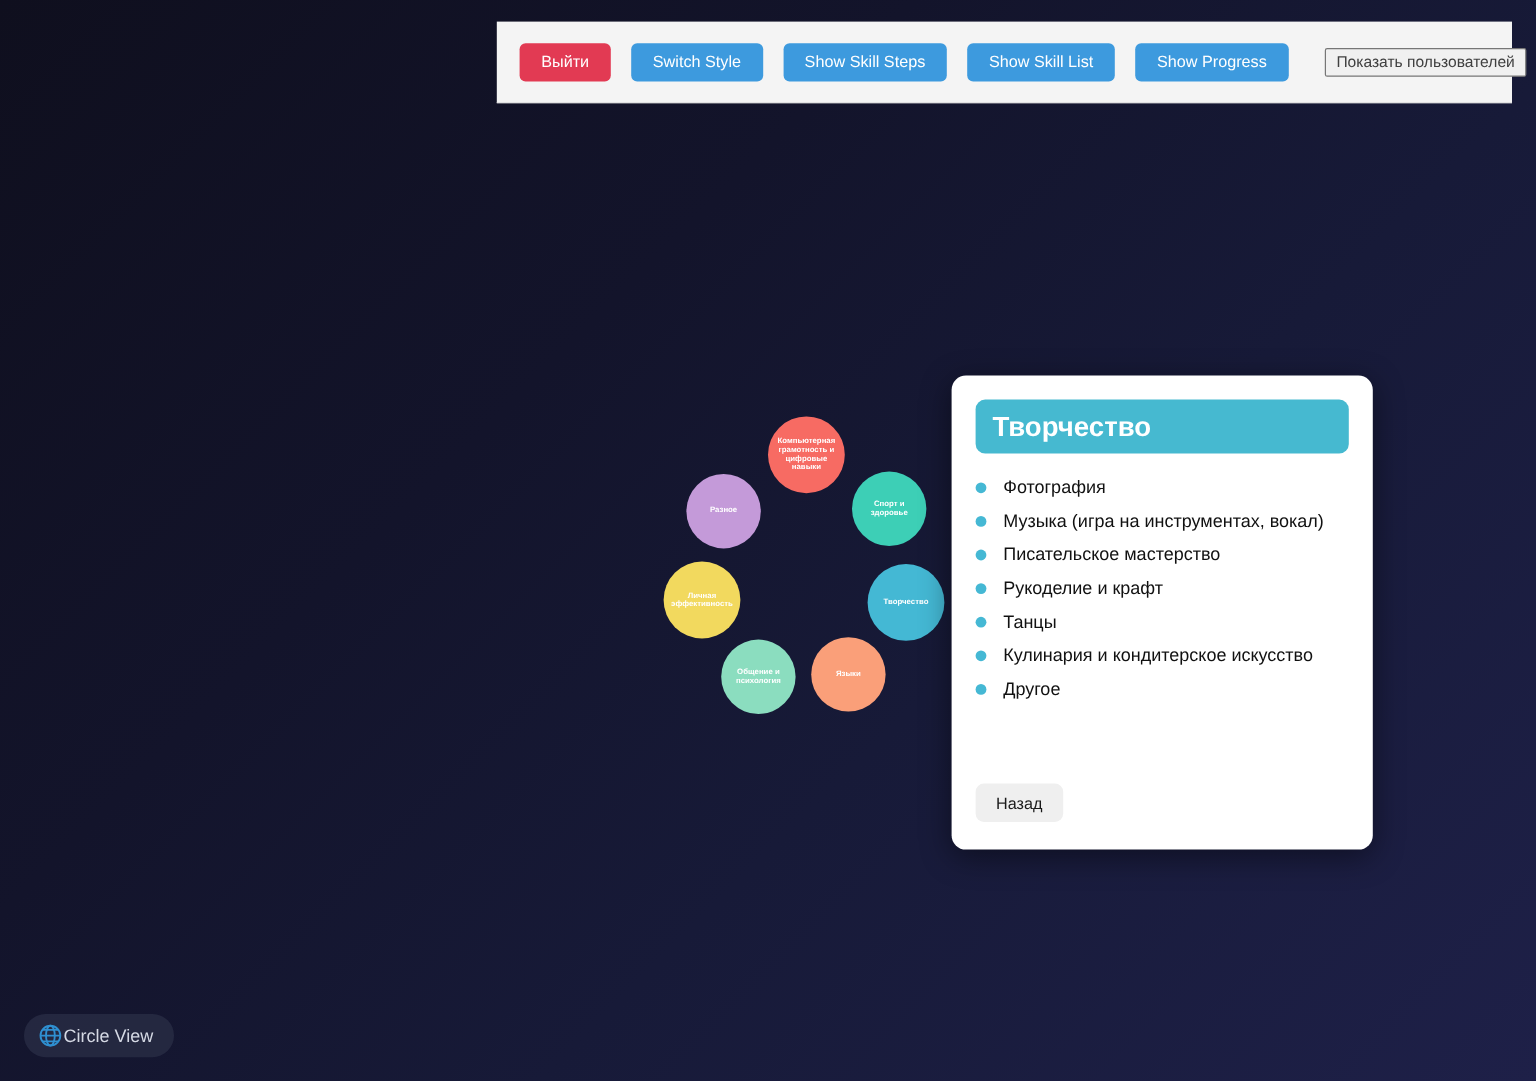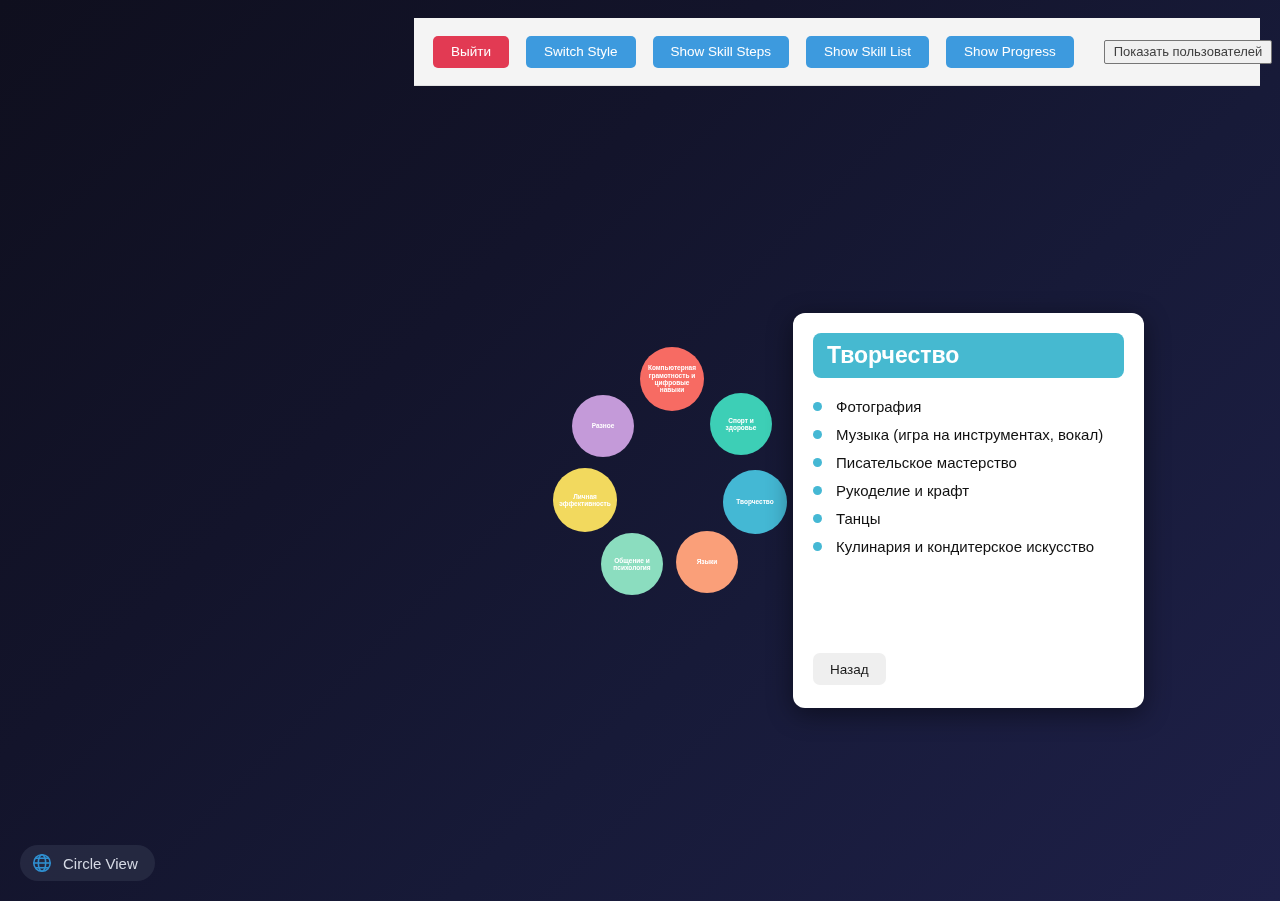--- a/index.html
+++ b/index.html
@@ -131,21 +131,20 @@
     cursor: pointer;
   }
 
   
   #view-badge {
     position: absolute;
     left: 20px; top: 845px;
     height: 36px;
     display: flex;
     align-items: center;
-    gap: 10px;
     background: rgba(40,44,68,0.82);
     border-radius: 18px;
     padding: 0 17px 0 11px;
     cursor: pointer;
   }
   #view-badge .label {
     color: #d5d9e4;
     font-size: 15px;
   }
   .globe { display: block; }
@@ -207,20 +206,24 @@
         <span class="bullet" style="background: rgb(69, 184, 212);"></span>
         <span>Рукоделие и крафт</span>
       </li>
       <li>
         <span class="bullet" style="background: rgb(69, 184, 212);"></span>
         <span>Танцы</span>
       </li>
       <li>
         <span class="bullet" style="background: rgb(69, 184, 212);"></span>
         <span>Кулинария и кондитерское искусство</span>
+      </li>
+      <li>
+        <span class="bullet" style="background: rgb(69, 184, 212);"></span>
+        <span>Другое</span>
       </li>
     </ul>
   <button id="back-button">Назад</button>
 </div>
 
 <div id="view-badge">
   <span>
     <svg class="globe" width="22" height="22" viewBox="0 0 24 24" fill="none" stroke="#2f8fd0" stroke-width="1.7">
       <circle cx="12" cy="12" r="9"></circle>
       <ellipse cx="12" cy="12" rx="4" ry="9"></ellipse>

